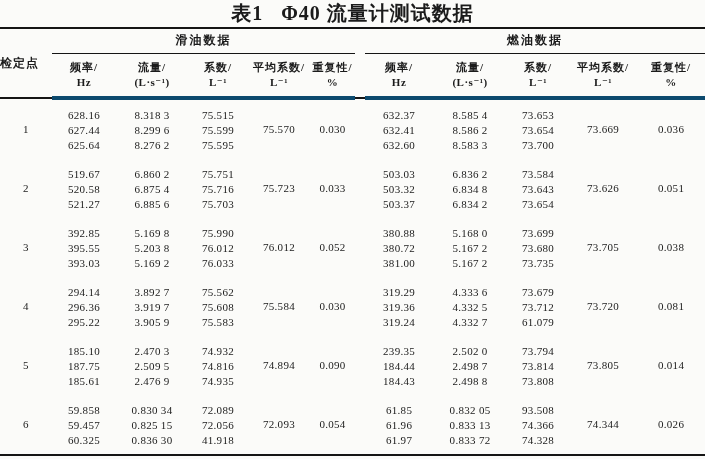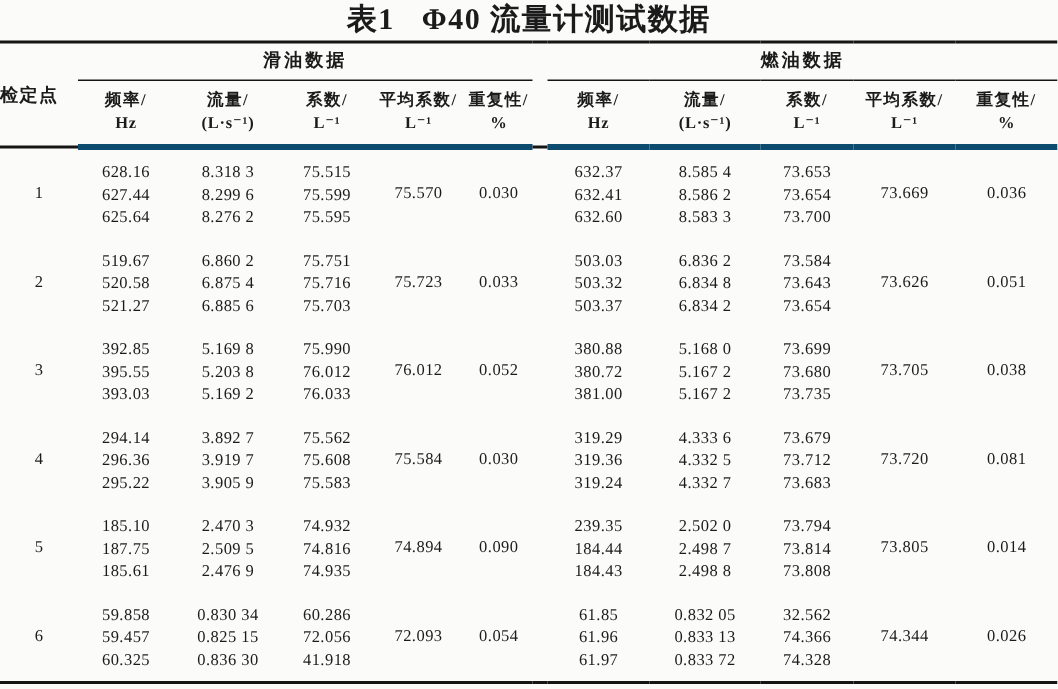--- a/index.html
+++ b/index.html
@@ -251,21 +251,21 @@
         <td>319.36</td>
         <td>4.332 5</td>
         <td>73.712</td>
       </tr>
       <tr class="g-last">
         <td>295.22</td>
         <td>3.905 9</td>
         <td>75.583</td>
         <td>319.24</td>
         <td>4.332 7</td>
-        <td>73.683</td>
+        <td>61.079</td>
       </tr>
       <tr class="g-first">
         <td rowspan="3" class="span-cell">5</td>
         <td>185.10</td>
         <td>2.470 3</td>
         <td>74.932</td>
         <td rowspan="3" class="span-cell">74.894</td>
         <td rowspan="3" class="span-cell">0.090</td>
         <td rowspan="3" class="span-cell"></td>
         <td>239.35</td>
@@ -287,27 +287,27 @@
         <td>2.476 9</td>
         <td>74.935</td>
         <td>184.43</td>
         <td>2.498 8</td>
         <td>73.808</td>
       </tr>
       <tr class="g-first">
         <td rowspan="3" class="span-cell">6</td>
         <td>59.858</td>
         <td>0.830 34</td>
-        <td>60.286</td>
+        <td>72.089</td>
         <td rowspan="3" class="span-cell">72.093</td>
         <td rowspan="3" class="span-cell">0.054</td>
         <td rowspan="3" class="span-cell"></td>
         <td>61.85</td>
         <td>0.832 05</td>
-        <td>32.562</td>
+        <td>93.508</td>
         <td rowspan="3" class="span-cell">74.344</td>
         <td rowspan="3" class="span-cell">0.026</td>
       </tr>
       <tr class="g-mid">
         <td>59.457</td>
         <td>0.825 15</td>
         <td>72.056</td>
         <td>61.96</td>
         <td>0.833 13</td>
         <td>74.366</td>

